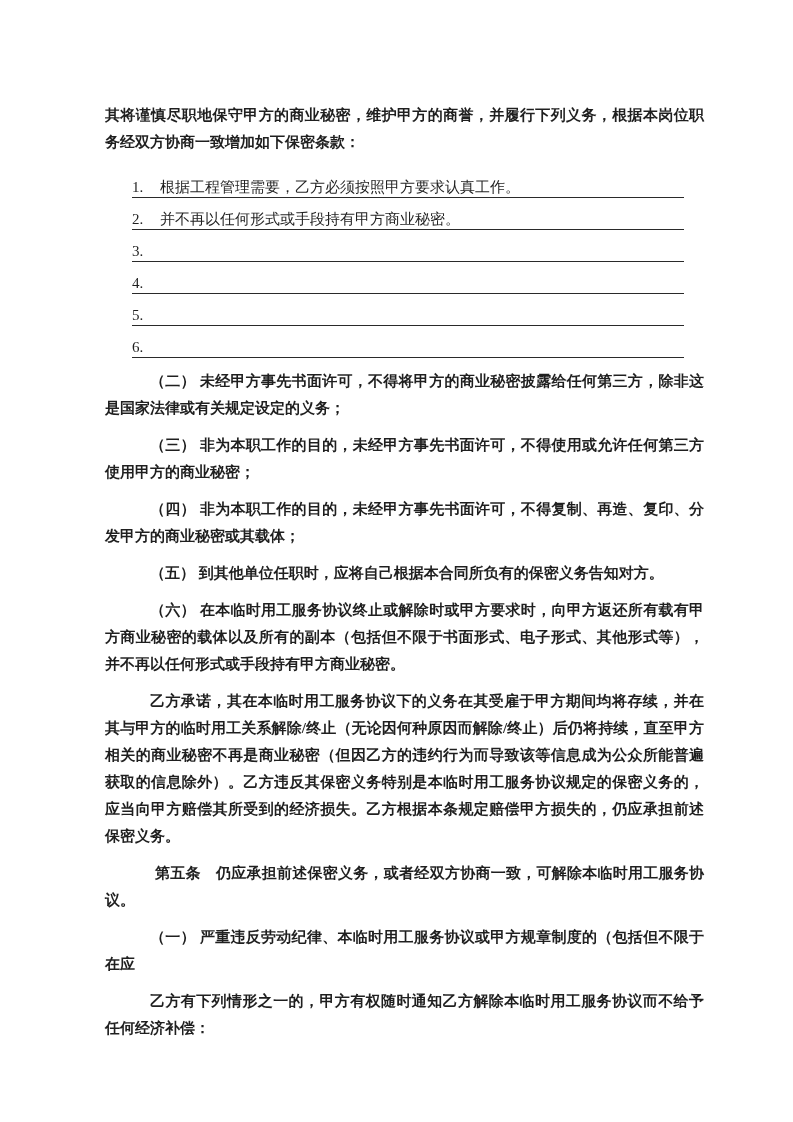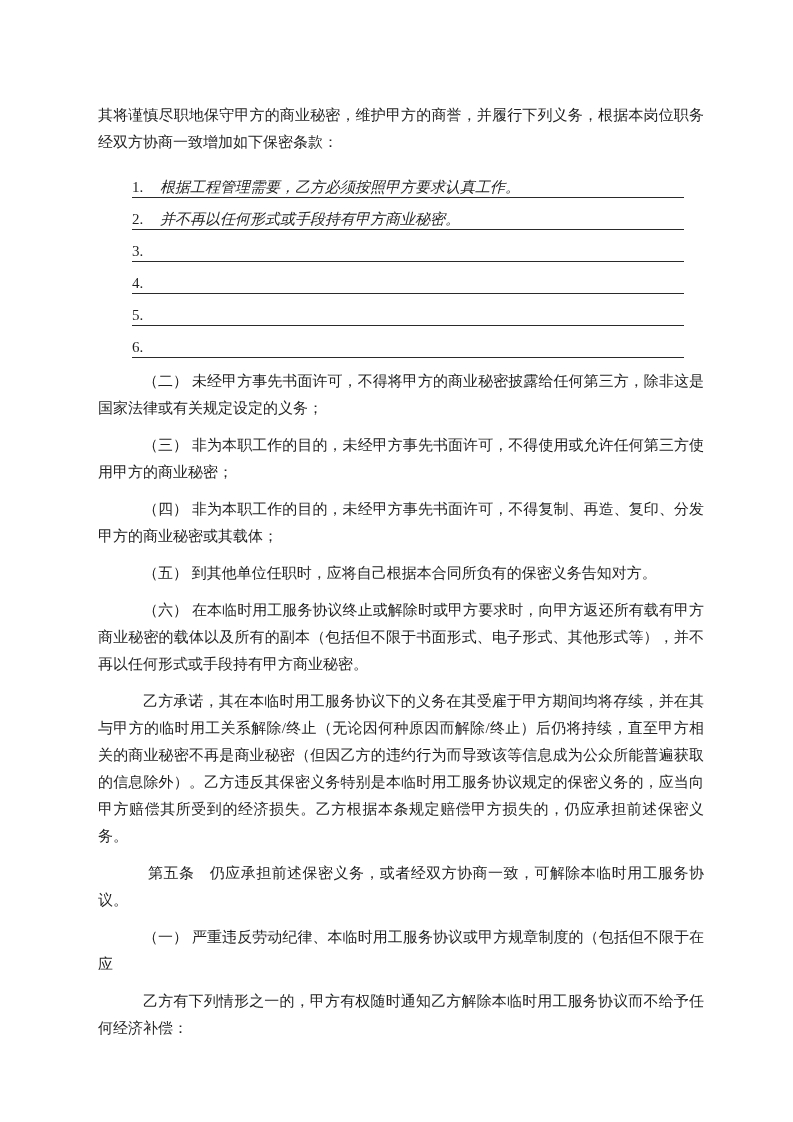--- a/index.html
+++ b/index.html
@@ -20,21 +20,22 @@
     position: absolute;
     left: 90px;
     top: 102px;
     width: 614px;
     font-size: 15px;
     line-height: 27px;
     text-align: justify;
     word-break: break-all;
   }
   .content p {
-    margin: 0 0 10px 8px;
+    margin: 0 0 10px 15px;
+    font-weight: bold;
   }
   p.p-noindent { text-indent: 0; }
   p.p-indent   { text-indent: 45px; }
   p.p-article  { text-indent: 50px; }
   .num-list {
     margin: 0 0 10px 0;
   }
   .num-item {
     box-sizing: border-box;
     margin-left: 42px;
@@ -48,21 +49,20 @@
     text-align: left;
   }
   .num-item .num {
     width: 28px;
     flex-shrink: 0;
   }
   .num-item .num-text {
     flex: 1;
     white-space: nowrap;
     overflow: hidden;
-    font-style: italic;
   }
 </style>
 </head>
 <body>
 
 <div class="page">
   <div class="content">
 
     <p class="p-noindent">其将谨慎尽职地保守甲方的商业秘密，维护甲方的商誉，并履行下列义务，根据本岗位职务经双方协商一致增加如下保密条款：</p>
 

